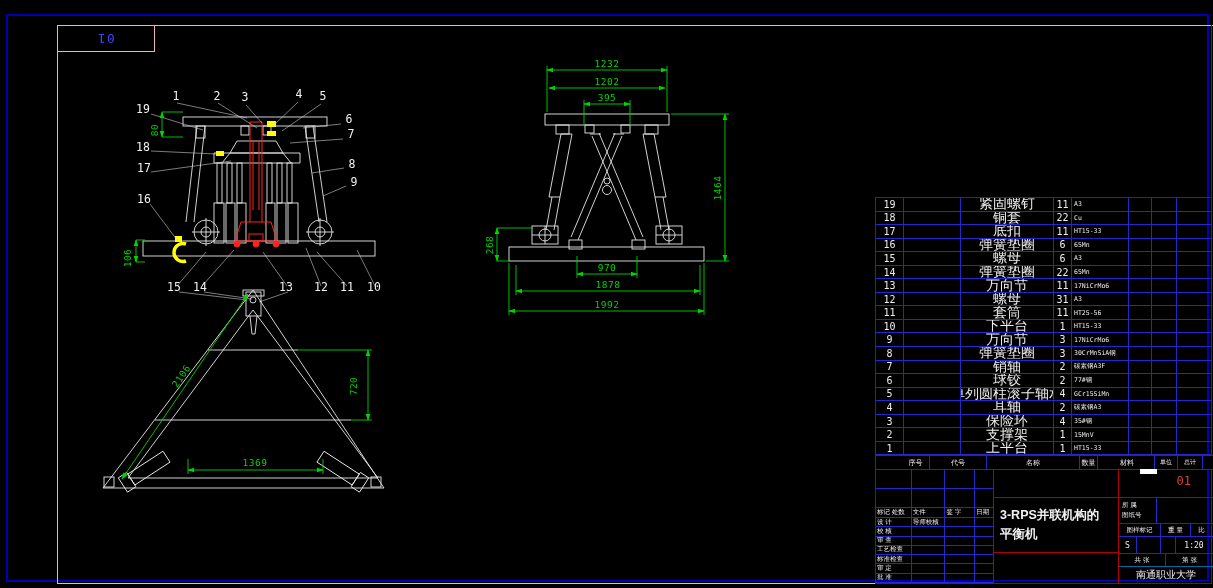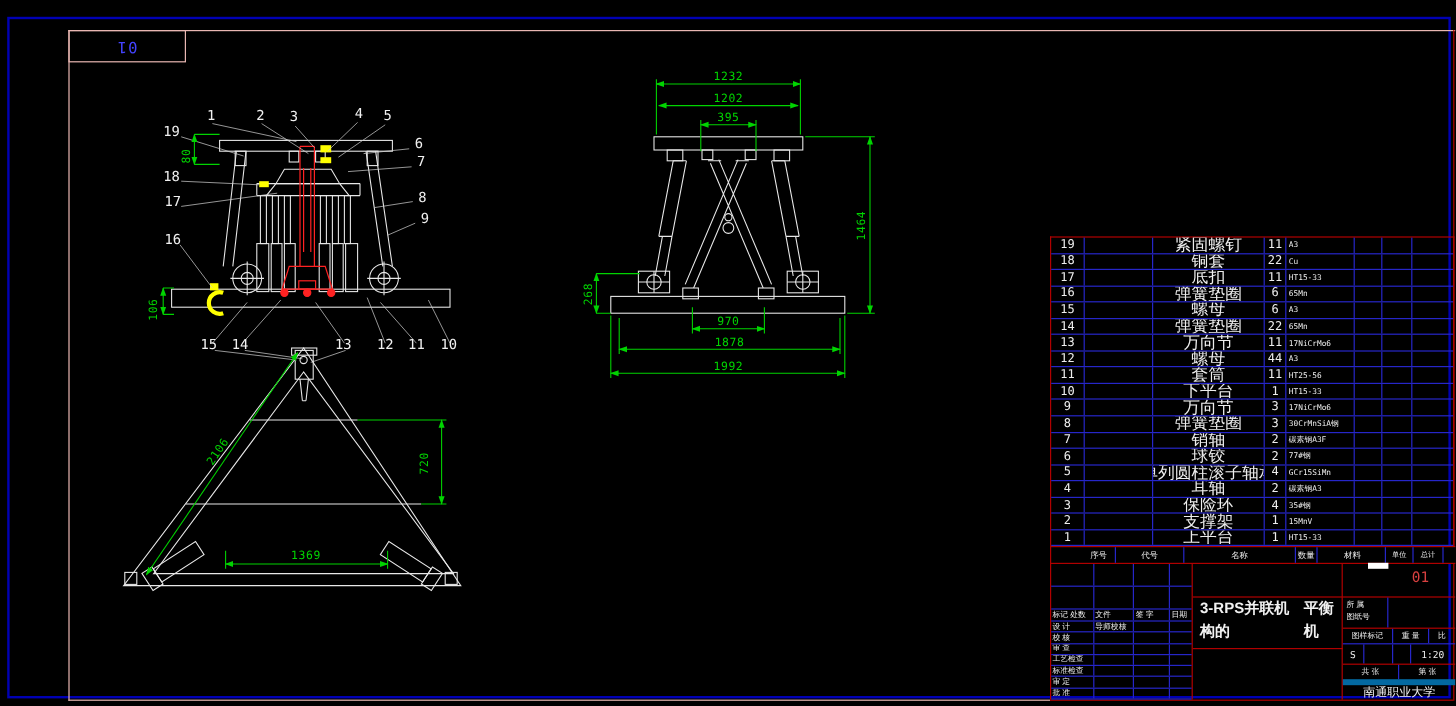--- a/index.html
+++ b/index.html
@@ -33,44 +33,44 @@
   
   .tblock{position:absolute;left:875px;top:470px;width:337px;height:113px;box-sizing:border-box;
       border-left:1px solid #b00000;border-bottom:none;color:#eee;}
   .tb{position:absolute;box-sizing:border-box;}
   .review{left:0;top:0;width:118px;height:113px;border-right:1px solid #b00000;}
   .rv-row{display:flex;box-sizing:border-box;border-bottom:1px solid #2626c9;}
   .rv{box-sizing:border-box;border-right:1px solid #2626c9;overflow:hidden;white-space:nowrap;
       font-size:6.5px;display:flex;align-items:center;padding-left:1px;color:#eee;}
   .rv.w0{width:36px;} .rv.w1{width:34px;} .rv.w2{width:30px;} .rv.w3{width:18px;border-right:none;}
   .center-col{left:118px;top:0;width:125px;height:113px;border-right:1px solid #b00000;}
-  .title-cell{position:absolute;left:0;top:27px;width:125px;height:44px;box-sizing:border-box;
+  .title-cell{position:absolute;left:0;top:27px;width:125px;height:56px;box-sizing:border-box;
       border-top:1px solid #b00000;border-bottom:1px solid #b00000;
-      display:flex;flex-direction:row;justify-content:center;padding-left:6px;}
+      display:flex;flex-direction:column;justify-content:center;padding-left:6px;}
   .title-cell div{font-size:12.5px;font-weight:bold;color:#f2f2f2;line-height:1.5;}
   .right-col{left:243px;top:0;width:94px;height:113px;}
   .docnum{position:absolute;top:4px;right:22px;color:#d84040;font-size:12px;
       font-family:"DejaVu Sans Mono",monospace;}
   .belongs{position:absolute;left:0;top:27px;width:94px;height:26px;border-top:1px solid #b00000;
       box-sizing:border-box;}
   .belongs .lbl{position:absolute;left:0;top:0;width:38px;height:100%;box-sizing:border-box;
       border-right:1px solid #2626c9;font-size:6.5px;line-height:1.6;padding:2px 0 0 3px;}
   .markgrid{position:absolute;left:0;top:53px;width:94px;height:30px;border-top:1px solid #b00000;
       box-sizing:border-box;}
   .mg-top{display:flex;height:13px;border-bottom:1px solid #2626c9;box-sizing:border-box;}
   .mg-top div{box-sizing:border-box;border-right:1px solid #2626c9;font-size:6.5px;
       display:flex;align-items:center;justify-content:center;}
   .mg-bot{display:flex;height:16px;}
   .mg-bot div{box-sizing:border-box;border-right:1px solid #2626c9;font-size:8px;
       display:flex;align-items:center;justify-content:center;font-family:"DejaVu Sans Mono",monospace;}
   .sheets{position:absolute;left:0;top:83px;width:94px;height:13px;border-top:1px solid #b00000;
       box-sizing:border-box;display:flex;}
   .sheets div{box-sizing:border-box;border-right:1px solid #2626c9;width:47px;font-size:6.5px;
       display:flex;align-items:center;justify-content:center;}
-  .school{position:absolute;left:0;top:96px;width:94px;height:17px;border-top:5px solid #0369a1;
+  .school{position:absolute;left:0;top:96px;width:94px;height:17px;border-top:1px solid #0369a1;
       box-sizing:border-box;display:flex;align-items:center;justify-content:center;
       font-size:10px;color:#f0f0f0;white-space:nowrap;}
   
   svg text.dim{fill:#00d400;font-size:9.5px;font-family:"DejaVu Sans Mono",monospace;
       text-anchor:middle;letter-spacing:0.5px;}
   svg text.balloon{fill:#f0f0f0;font-size:11.5px;font-family:"DejaVu Sans Mono",monospace;
       text-anchor:middle;}
 </style>
 </head>
 <body>
@@ -326,21 +326,21 @@
         <div class="bc c3">11</div>
         <div class="bc c4">17NiCrMo6</div>
         <div class="bc c5"></div>
         <div class="bc c6"></div>
         <div class="bc c7"></div>
       </div>
       <div class="bom-row">
         <div class="bc c0">12</div>
         <div class="bc c1"></div>
         <div class="bc c2">螺母</div>
-        <div class="bc c3">44</div>
+        <div class="bc c3">31</div>
         <div class="bc c4">A3</div>
         <div class="bc c5"></div>
         <div class="bc c6"></div>
         <div class="bc c7"></div>
       </div>
       <div class="bom-row">
         <div class="bc c0">11</div>
         <div class="bc c1"></div>
         <div class="bc c2">套筒</div>
         <div class="bc c3">11</div>

